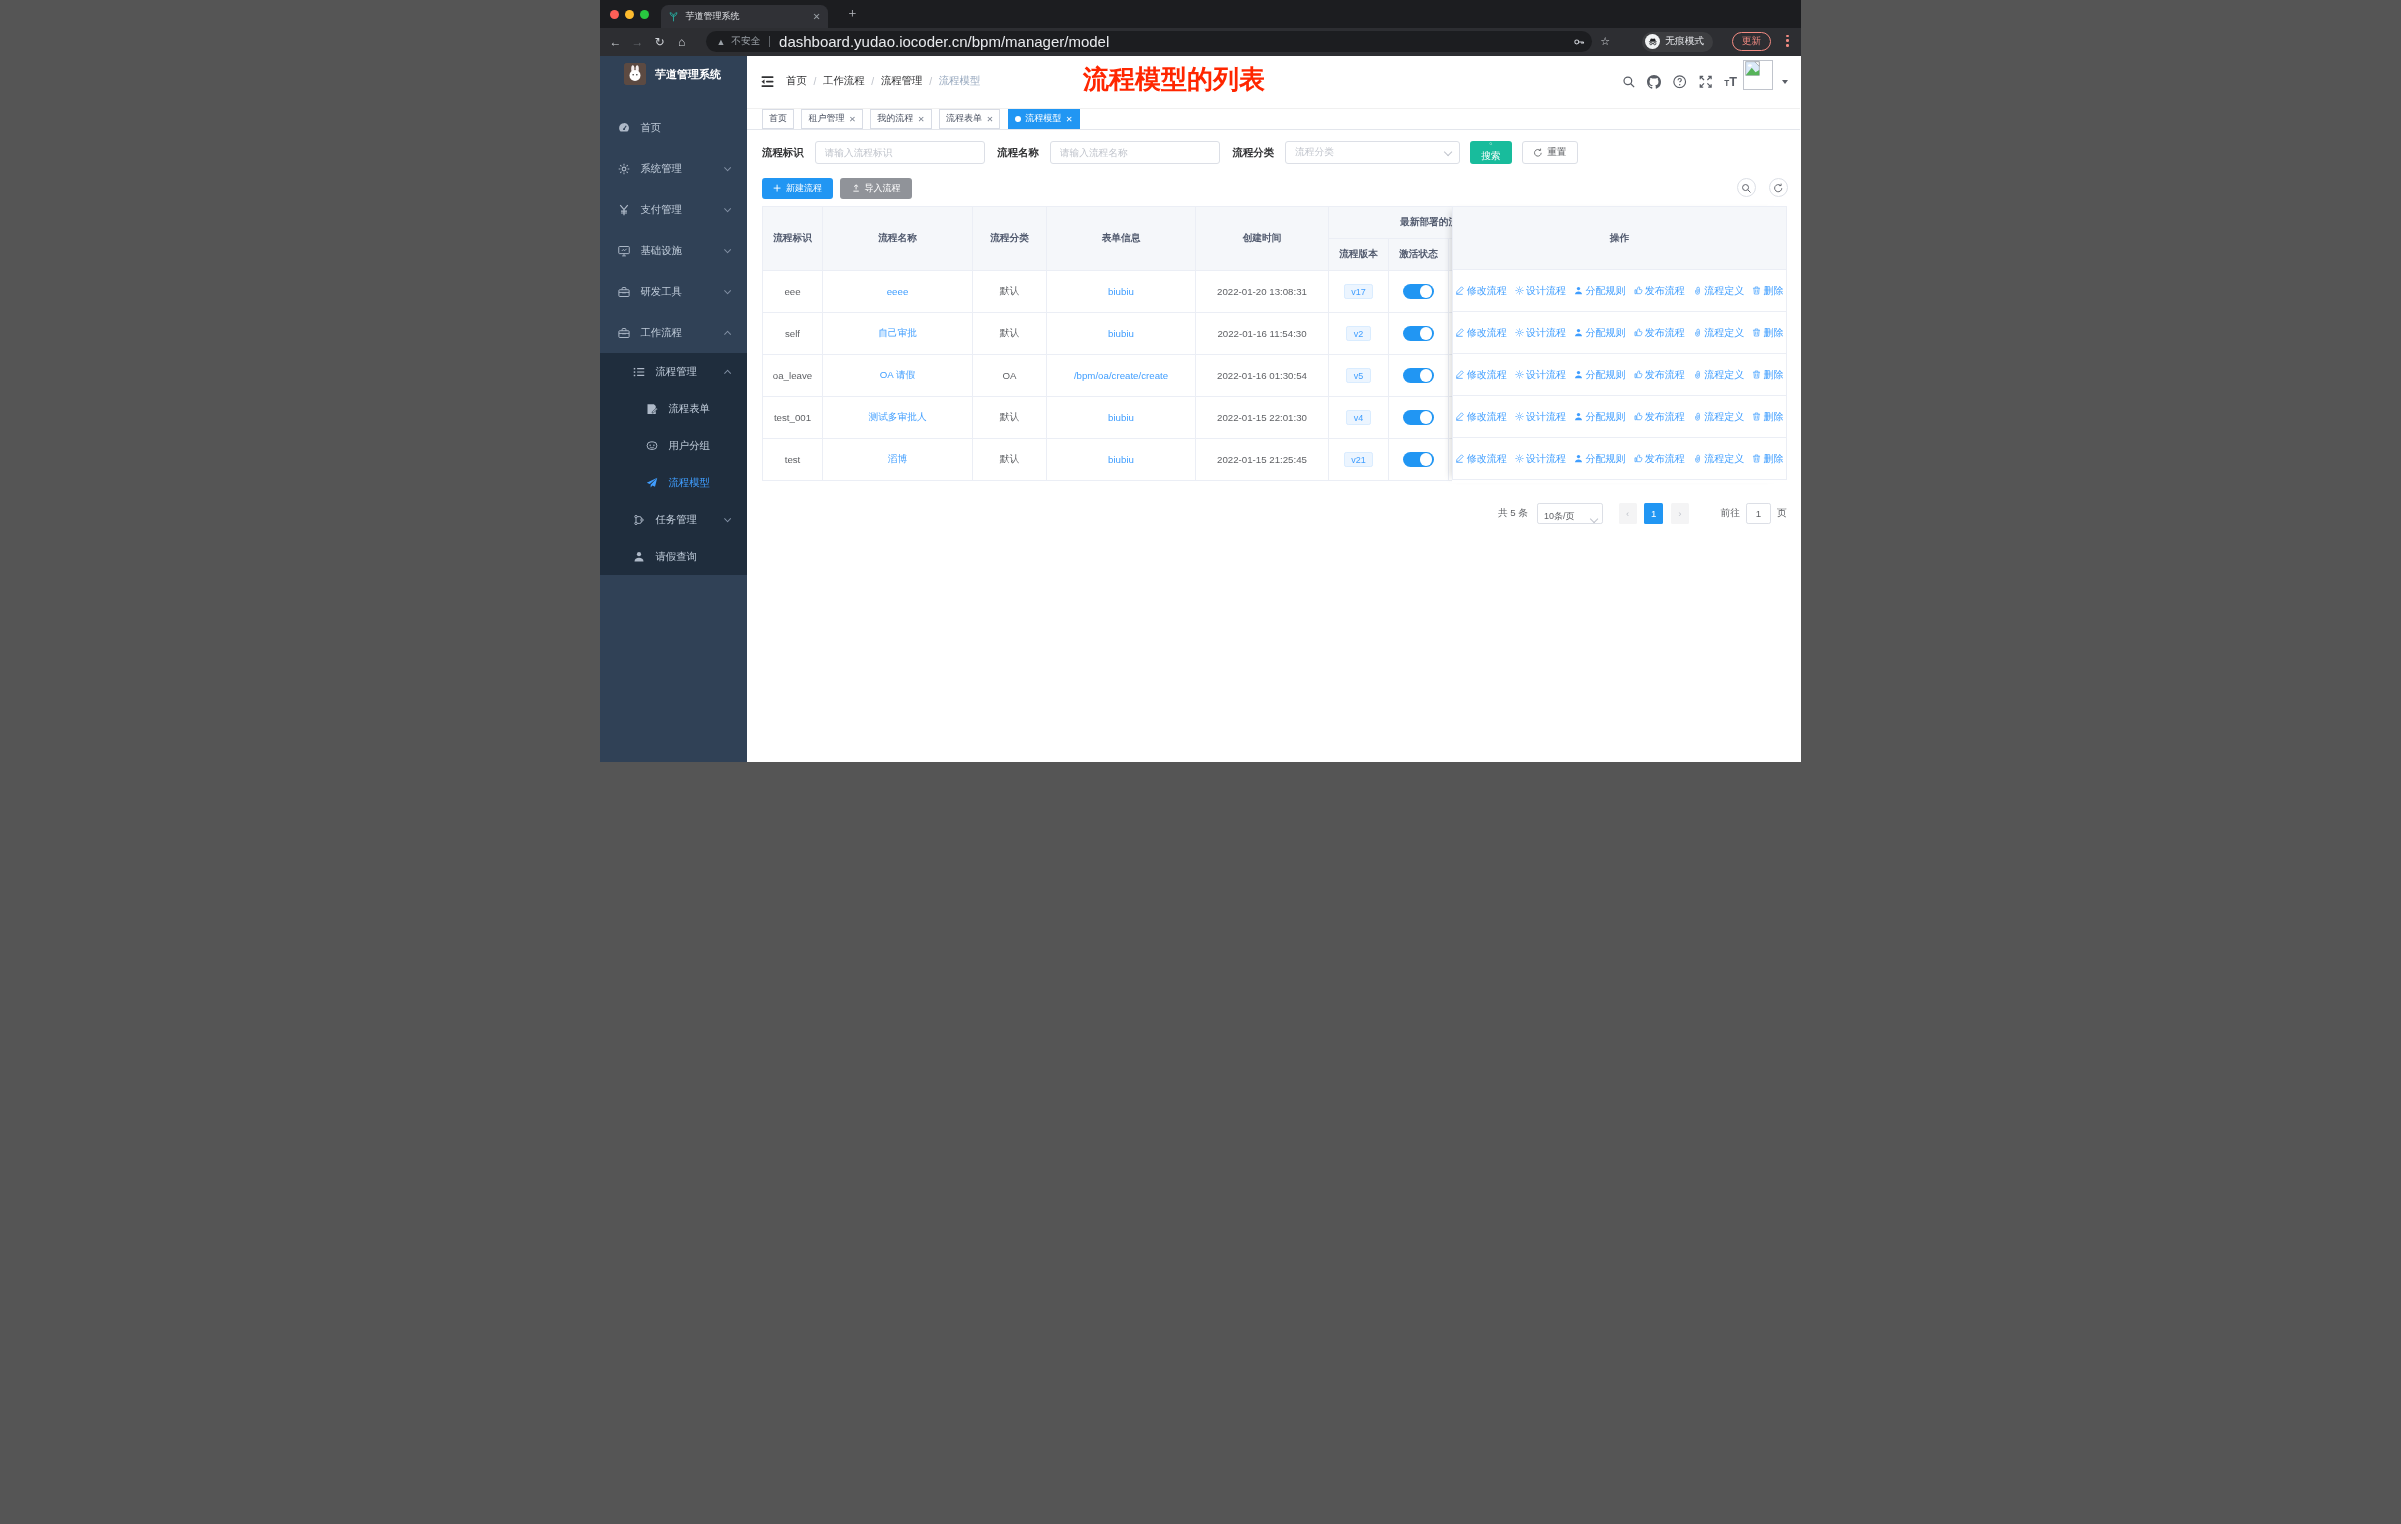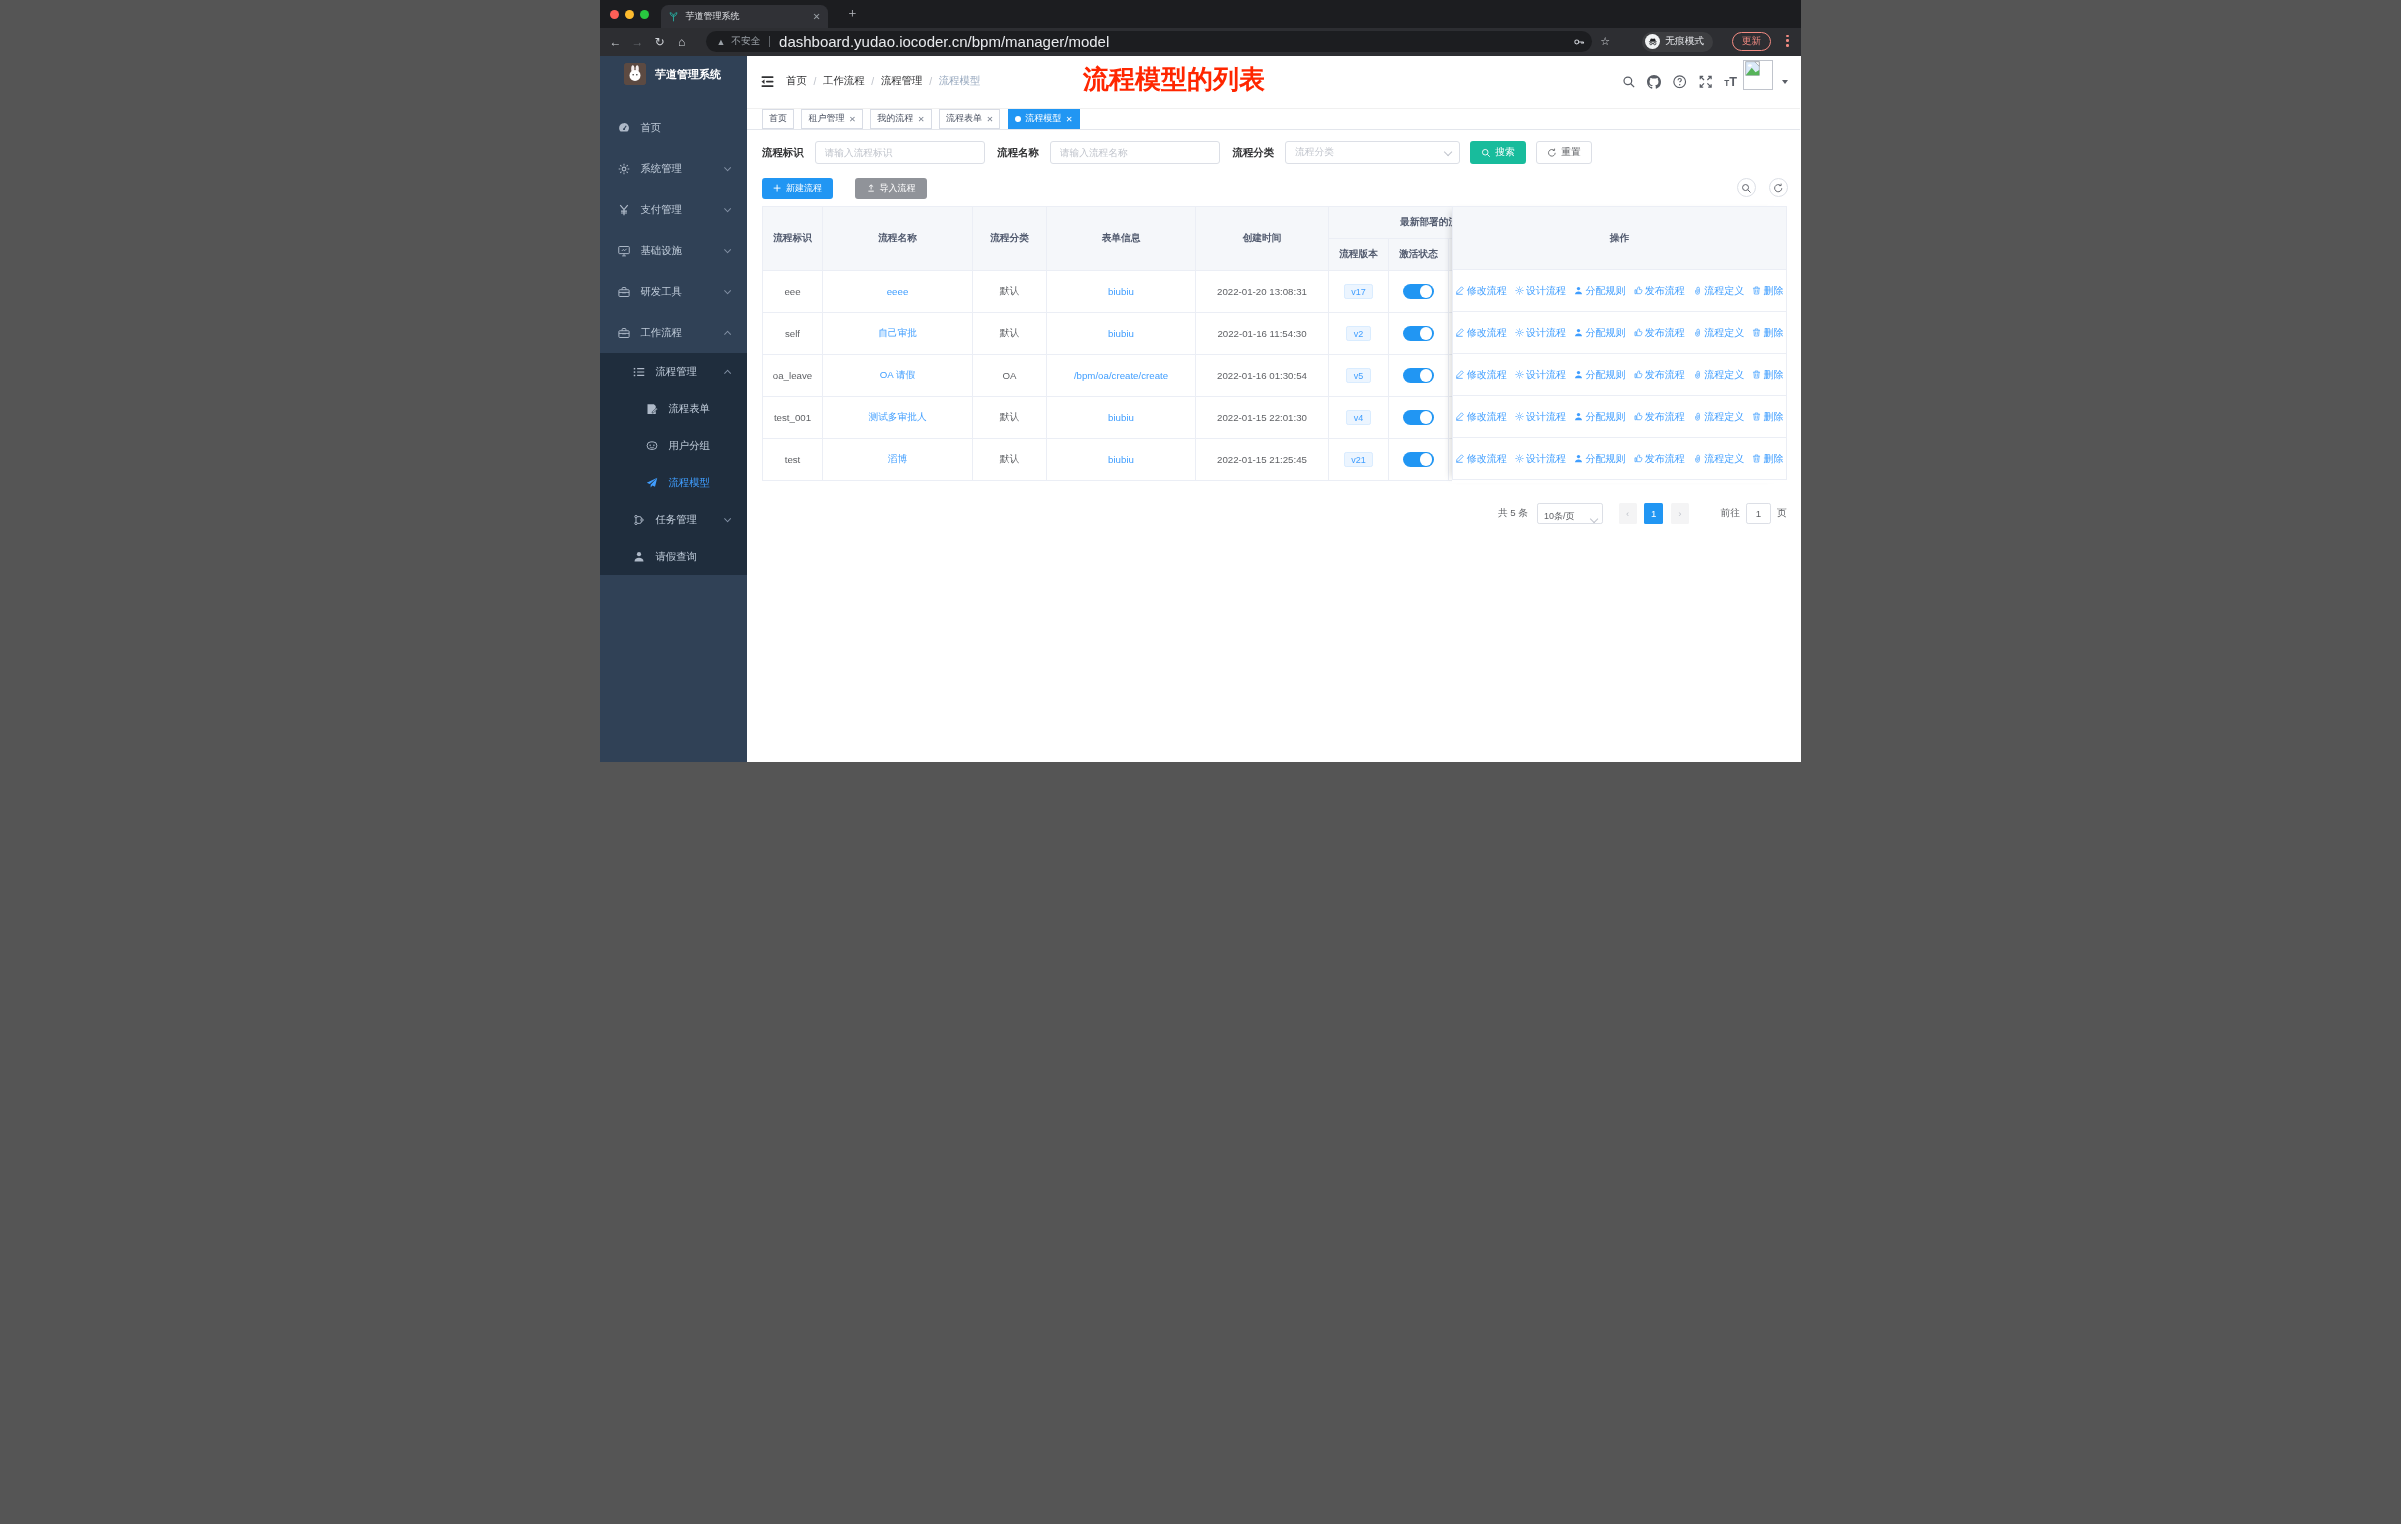--- a/index.html
+++ b/index.html
@@ -79,24 +79,24 @@
   .content { position:absolute; left:147px; top:131px; width:1053px; height:631px; background:#fff; }
 
   .filter-row { position:absolute; left:15px; top:10.4px; display:flex; align-items:center; }
   .f-label { font-size:10.4px; font-weight:bold; color:#303133; margin-right:11px; white-space:nowrap; }
   .f-input { width:170px; height:23px; border:0.7px solid #dcdfe6; border-radius:3px; padding:0 9px; font-size:9.7px; color:#606266; font-family:Liberation Serif, serif; }
   .f-input::placeholder { color:#c0c4cc; }
   .f-gap { width:12.7px; }
   .f-select { width:175px; height:23px; border:0.7px solid #dcdfe6; border-radius:3px; padding:0 9px; font-size:9.7px; color:#c0c4cc; display:flex; align-items:center; justify-content:space-between; }
   .sel-chev { width:6px; height:6px; border-right:1px solid #c0c4cc; border-bottom:1px solid #c0c4cc; transform:rotate(45deg) translateY(-1.5px); }
   .btn { height:23px; border-radius:3px; font-size:9.7px; display:inline-flex; align-items:center; justify-content:center; gap:4.5px; padding:0 10.4px; border:0.7px solid transparent; cursor:pointer; font-family:inherit; }
-  .btn-search { background:#18bc9c; color:#fff; margin-left:9.7px; }
+  .btn-search { background:#18bc9c; color:#fff; margin-left:9.7px;flex-direction:column; }
   .btn-reset { background:#fff; color:#606266; border-color:#dcdfe6; margin-left:9.7px; }
 
-  .action-row { position:absolute; left:15px; top:47px; display:flex; gap:22px; }
+  .action-row { position:absolute; left:15px; top:47px; display:flex; gap:7px; }
   .btn-create { background:#2196f3; color:#fff; height:21px; font-size:9px; }
   .btn-import { background:#909399; color:#fff; height:21px; font-size:9px; }
   .round-btns { position:absolute; right:12px; top:47px; display:flex; gap:12.7px; }
   .rbtn { width:19.4px; height:19.4px; border-radius:50%; border:0.7px solid #dcdfe6; background:#fff; display:flex; align-items:center; justify-content:center; color:#5a5e66; }
 
   
   .table-wrap { position:absolute; left:15px; top:75px; width:1025px; height:277px; }
   table.grid { border-collapse:collapse; table-layout:fixed; width:1025px; }
   .grid th, .grid td { border:0.7px solid #ebeef5; text-align:center; overflow:hidden; white-space:nowrap; }
   .grid th { background:#f5f7fa; color:#515a6e; font-size:9.7px; font-weight:bold; height:32px; }

